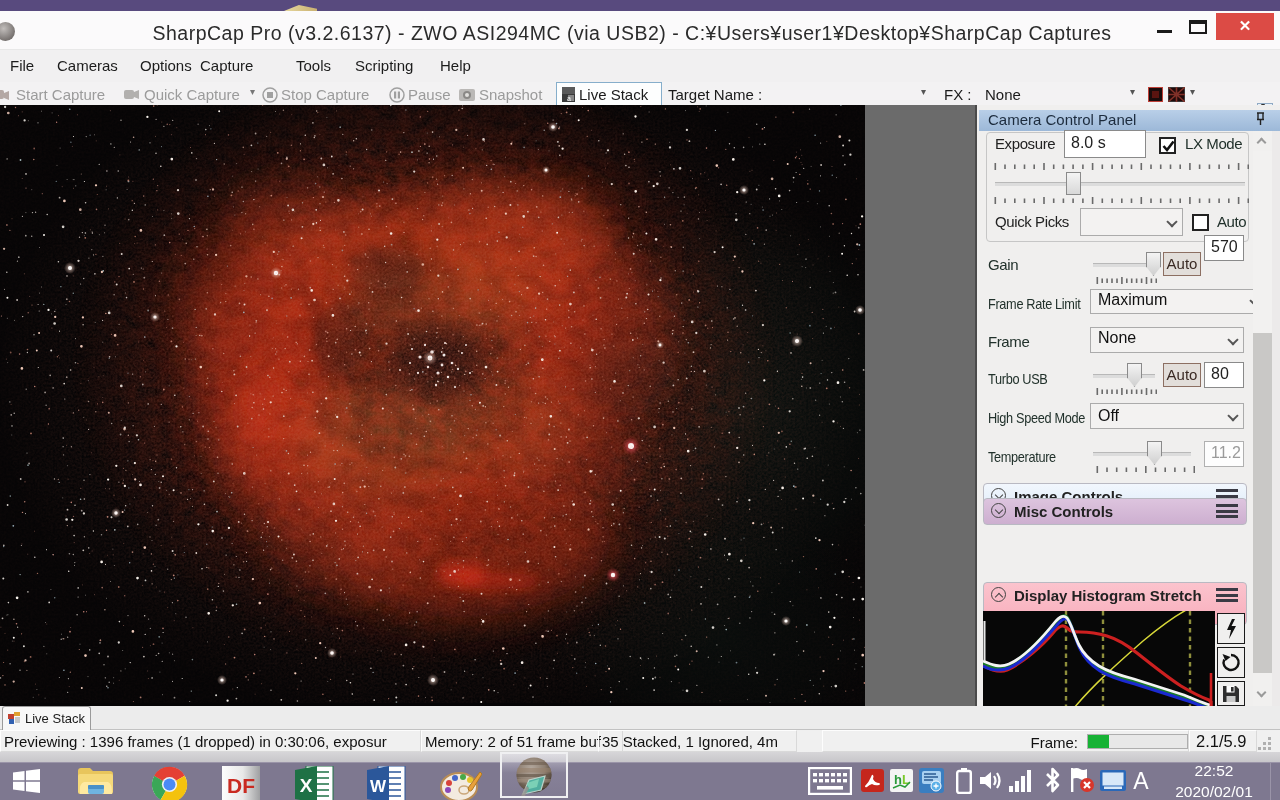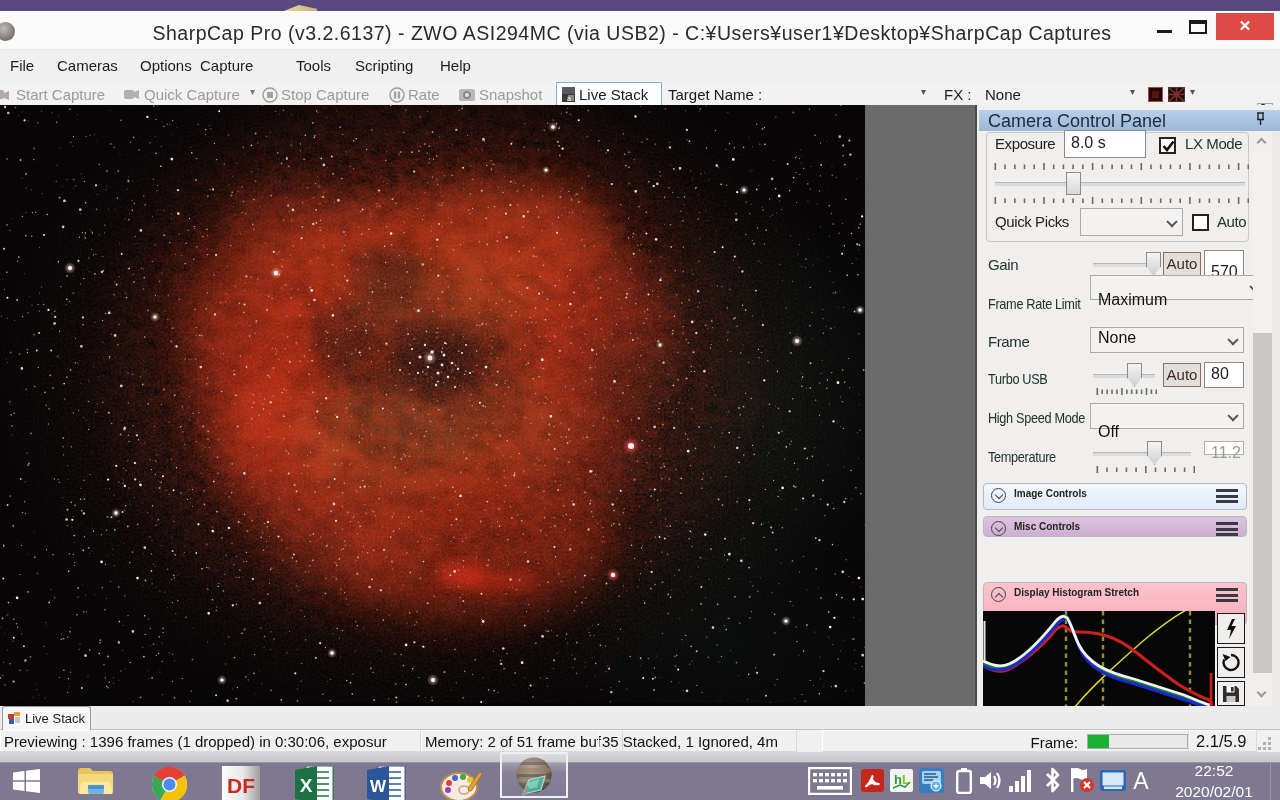--- a/index.html
+++ b/index.html
@@ -20,34 +20,34 @@
 #menubar span{position:absolute;top:7px}
 
 #toolbar{left:0;top:82px;width:1280px;height:26px;background:#f3f2f3;font-size:15px;color:#9b9b9b}
 #toolbar .t{position:absolute;top:4px}
 #toolbar .dark{color:#1a1a1a}
 #lsbox{left:556px;top:0px;width:106px;height:25px;border:1px solid #86aecb;background:#fdfefe}
 
 #imgarea{left:0;top:105px;width:865px;height:601px;background:#050405;overflow:hidden}
 #graygap{left:865px;top:105px;width:112px;height:601px;background:#6b6b6b;border-right:2px solid #4a4a4a}
 #panel{left:977px;top:105px;width:303px;height:601px;background:#f0efee}
-#phdr{left:979px;top:110px;width:301px;height:21px;background:linear-gradient(#b9cfe8,#9cb8d8);font-size:18px;color:#1c2b3d;padding:1px 0 0 9px}
+#phdr{left:979px;top:110px;width:301px;height:21px;background:linear-gradient(#b9cfe8,#9cb8d8);font-size:15px;color:#1c2b3d;padding:1px 0 0 9px}
 #pin{left:1256px;top:112px;width:9px;height:14px}
 
 .lbl{position:absolute;font-size:15px;color:#21312b;white-space:nowrap;letter-spacing:-0.4px}
 .lbl2{transform:scaleX(0.85);transform-origin:0 50%}
 .combo{position:absolute;background:#f3f2f1;border:1px solid #ababab;font-size:16px;color:#111;padding-left:7px}
 .combo .car{position:absolute;right:6px;top:45%;width:8px;height:8px;border-right:2px solid #555;border-bottom:2px solid #555;transform:translateY(-40%) rotate(45deg)}
 .tbox{position:absolute;background:#fff;border:1px solid #8a8a8a;font-size:16px;color:#222;padding-left:6px}
 .autob{position:absolute;background:#e2deda;border:1px solid #8c6f62;font-size:15px;color:#3a2a24;text-align:center}
 .cb{position:absolute;width:17px;height:17px;background:#fff;border:2px solid #222}
 .track{position:absolute;height:4px;background:#dcdcdc;border-top:1px solid #b8b8b8}
 .thumbR{position:absolute;width:15px;height:23px;background:linear-gradient(#f4f4f4,#d8d8d8);border:1px solid #8a8a8a}
 .thumbP{position:absolute;width:15px;height:24px;background:linear-gradient(#f4f4f4,#d0d0d0);border:1px solid #8a8a8a;clip-path:polygon(0 0,100% 0,100% 60%,50% 100%,0 60%)}
-.secbar{position:absolute;left:983px;width:264px;height:27px;border:1px solid #b9b9c2;border-radius:4px;font-size:10px;font-weight:bold;color:#222}
+.secbar{position:absolute;left:983px;width:264px;height:27px;border:1px solid #b9b9c2;border-radius:4px;font-size:15px;font-weight:bold;color:#222}
 .secbar .chev{position:absolute;left:7px;top:4px;width:15px;height:15px;border:1.5px solid #444;border-radius:50%}
 .secbar .chev:after{content:"";position:absolute;left:3.5px;top:2.5px;width:5px;height:5px;border-right:1.8px solid #444;border-bottom:1.8px solid #444;transform:rotate(45deg)}
 .secbar.up .chev:after{transform:rotate(-135deg);top:5.5px}
 .secbar .ham{position:absolute;right:8px;top:5px;width:22px;height:14px;border-top:3px solid #3a3a44;border-bottom:3px solid #3a3a44}
 .secbar .ham:after{content:"";position:absolute;left:0;top:2.5px;width:22px;height:3px;background:#3a3a44}
 .secbar .st{position:absolute;left:30px;top:4px}
 
 #histo{left:983px;top:611px;width:232px;height:95px;background:#0a0a0a;overflow:hidden}
 .hbtn{position:absolute;left:1217px;width:28px;height:30px;background:#f0efee;border:1px solid #1a1a1a;text-align:center}
 
@@ -102,21 +102,21 @@
 <svg class="abs" style="left:262px;top:5px" width="16" height="16">
         <circle cx="8" cy="8" r="7" fill="none" stroke="#a0a0a0" stroke-width="1.5"></circle>
         <rect x="5" y="5" width="6" height="6" fill="#a0a0a0"></rect>
       </svg>
 <span class="t" style="left:281px">Stop Capture</span>
 <svg class="abs" style="left:389px;top:5px" width="16" height="16">
         <circle cx="8" cy="8" r="7" fill="none" stroke="#a0a0a0" stroke-width="1.5"></circle>
         <rect x="5" y="4.5" width="2.2" height="7" fill="#a0a0a0"></rect>
         <rect x="8.8" y="4.5" width="2.2" height="7" fill="#a0a0a0"></rect>
       </svg>
-<span class="t" style="left:408px">Rate</span>
+<span class="t" style="left:408px">Pause</span>
 <svg class="abs" style="left:459px;top:5px" width="17" height="15">
         <rect x="0" y="2" width="16" height="12" rx="2" fill="#bab8b6"></rect>
         <circle cx="8" cy="8" r="4" fill="#8a8886"></circle>
         <circle cx="8" cy="8" r="2" fill="#e0dedc"></circle>
       </svg>
 <span class="t" style="left:479px">Snapshot</span>
 <div class="abs" id="lsbox"></div>
 <svg class="abs" style="left:561px;top:4px" width="16" height="17">
         <rect x="1" y="1" width="13" height="15" fill="#3a3a3a"></rect>
         <rect x="1" y="1" width="13" height="7" fill="#5a5a5a"></rect>
@@ -545,24 +545,24 @@
       <rect x="26.1" y="1" width="1.6" height="7" fill="#6a6a6a"></rect>
       <rect x="31.0" y="2.5" width="1.6" height="4.5" fill="#6a6a6a"></rect>
       <rect x="35.9" y="2.5" width="1.6" height="4.5" fill="#6a6a6a"></rect>
       <rect x="40.8" y="2.5" width="1.6" height="4.5" fill="#6a6a6a"></rect>
       <rect x="45.8" y="2.5" width="1.6" height="4.5" fill="#6a6a6a"></rect>
       <rect x="50.7" y="1" width="1.6" height="7" fill="#6a6a6a"></rect>
       <rect x="55.6" y="2.5" width="1.6" height="4.5" fill="#6a6a6a"></rect>
       <rect x="60.5" y="2.5" width="1.6" height="4.5" fill="#6a6a6a"></rect>
     </svg>
 <div class="autob" style="left:1163px;top:252px;width:38px;height:24px;padding-top:2px">Auto</div>
-<div class="tbox" style="left:1204px;top:250px;width:40px;height:26px;padding-top:12px">570</div>
+<div class="tbox" style="left:1204px;top:235px;width:40px;height:26px;padding-top:2px">570</div>
 
 <span class="lbl lbl2" style="left:988px;top:295px">Frame Rate Limit</span>
-<div class="combo" style="left:1090px;top:275px;width:176px;height:25px;padding-top:15px">Maximum<div class="car"></div></div>
+<div class="combo" style="left:1090px;top:289px;width:176px;height:25px;padding-top:1px">Maximum<div class="car"></div></div>
 
 <span class="lbl" style="left:988px;top:333px">Frame</span>
 <div class="combo" style="left:1090px;top:327px;width:154px;height:26px;padding-top:1px">None<div class="car"></div></div>
 
 <span class="lbl lbl2" style="left:988px;top:370px">Turbo USB</span>
 <div class="track" style="left:1093px;top:374px;width:62px"></div>
 <div class="thumbP" style="left:1127px;top:363px"></div>
 <svg class="abs" style="left:1095px;top:387px" width="62" height="10">
       <rect x="1.5" y="1" width="1.6" height="7" fill="#6a6a6a"></rect>
       <rect x="6.4" y="2.5" width="1.6" height="4.5" fill="#6a6a6a"></rect>
@@ -575,46 +575,46 @@
       <rect x="40.8" y="2.5" width="1.6" height="4.5" fill="#6a6a6a"></rect>
       <rect x="45.8" y="2.5" width="1.6" height="4.5" fill="#6a6a6a"></rect>
       <rect x="50.7" y="1" width="1.6" height="7" fill="#6a6a6a"></rect>
       <rect x="55.6" y="2.5" width="1.6" height="4.5" fill="#6a6a6a"></rect>
       <rect x="60.5" y="2.5" width="1.6" height="4.5" fill="#6a6a6a"></rect>
     </svg>
 <div class="autob" style="left:1163px;top:363px;width:38px;height:24px;padding-top:2px">Auto</div>
 <div class="tbox" style="left:1204px;top:362px;width:40px;height:26px;padding-top:2px">80</div>
 
 <span class="lbl lbl2" style="left:988px;top:409px">High Speed Mode</span>
-<div class="combo" style="left:1090px;top:403px;width:154px;height:26px;padding-top:19px">Off<div class="car"></div></div>
+<div class="combo" style="left:1090px;top:403px;width:154px;height:26px;padding-top:3px">Off<div class="car"></div></div>
 
 <span class="lbl lbl2" style="left:988px;top:448px">Temperature</span>
 <div class="track" style="left:1093px;top:452px;width:98px"></div>
 <div class="thumbP" style="left:1147px;top:441px"></div>
 <svg class="abs" style="left:1095px;top:465px" width="100" height="10">
       <rect x="1.5" y="1" width="1.6" height="7" fill="#6a6a6a"></rect>
       <rect x="11.2" y="2.5" width="1.6" height="4.5" fill="#6a6a6a"></rect>
       <rect x="20.9" y="2.5" width="1.6" height="4.5" fill="#6a6a6a"></rect>
       <rect x="30.6" y="2.5" width="1.6" height="4.5" fill="#6a6a6a"></rect>
       <rect x="40.3" y="2.5" width="1.6" height="4.5" fill="#6a6a6a"></rect>
       <rect x="50.0" y="1" width="1.6" height="7" fill="#6a6a6a"></rect>
       <rect x="59.7" y="2.5" width="1.6" height="4.5" fill="#6a6a6a"></rect>
       <rect x="69.4" y="2.5" width="1.6" height="4.5" fill="#6a6a6a"></rect>
       <rect x="79.1" y="2.5" width="1.6" height="4.5" fill="#6a6a6a"></rect>
       <rect x="88.8" y="2.5" width="1.6" height="4.5" fill="#6a6a6a"></rect>
       <rect x="98.5" y="1" width="1.6" height="7" fill="#6a6a6a"></rect>
     </svg>
-<div class="tbox" style="left:1204px;top:441px;width:40px;height:14px;padding-top:2px;color:#9a9a9a;border-color:#b0b0b0;background:#fdfdfd">11.2</div>
+<div class="tbox" style="left:1204px;top:441px;width:40px;height:26px;padding-top:2px;color:#9a9a9a;border-color:#b0b0b0;background:#fdfdfd">11.2</div>
 
 <div class="secbar" style="top:483px;height:27px;background:linear-gradient(#f2f7fd,#dfecf9)">
       <div class="chev"></div>
       <span class="st">Image Controls</span>
       <div class="ham"></div>
     </div>
-<div class="secbar" style="top:516px;height:21px;background:linear-gradient(#ddc4de,#cdafd0)">
+<div class="secbar" style="top:498px;height:27px;background:linear-gradient(#ddc4de,#cdafd0)">
       <div class="chev"></div>
       <span class="st">Misc Controls</span>
       <div class="ham"></div>
     </div>
 <div class="secbar up" style="top:582px;height:43px;background:linear-gradient(#fbc3cd,#f8aebc)">
       <div class="chev"></div>
       <span class="st">Display Histogram Stretch</span>
       <div class="ham"></div>
     </div>
 

